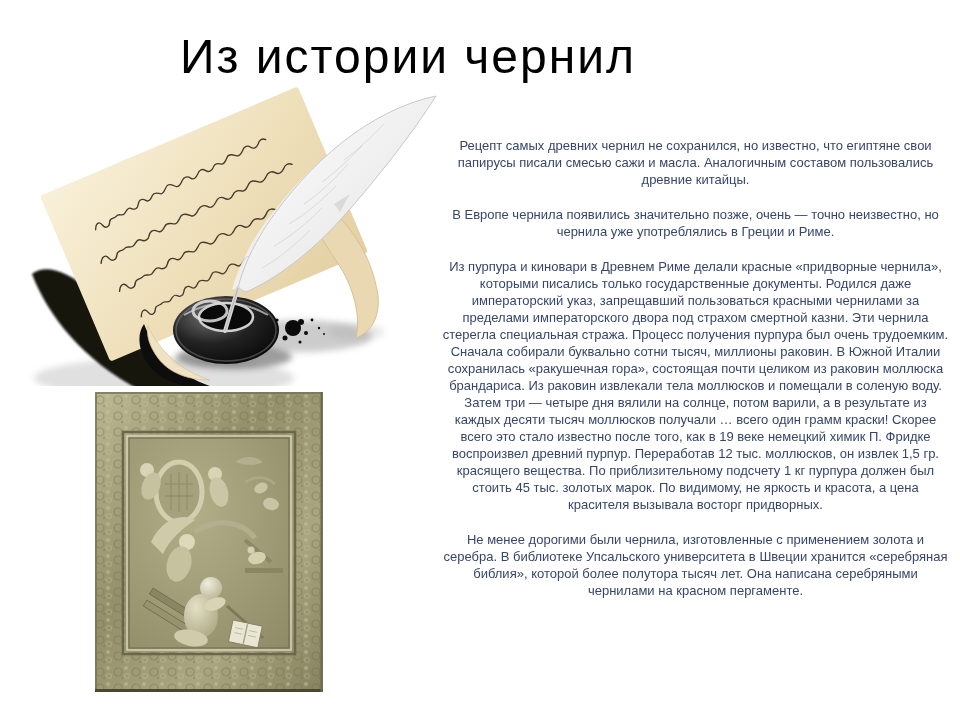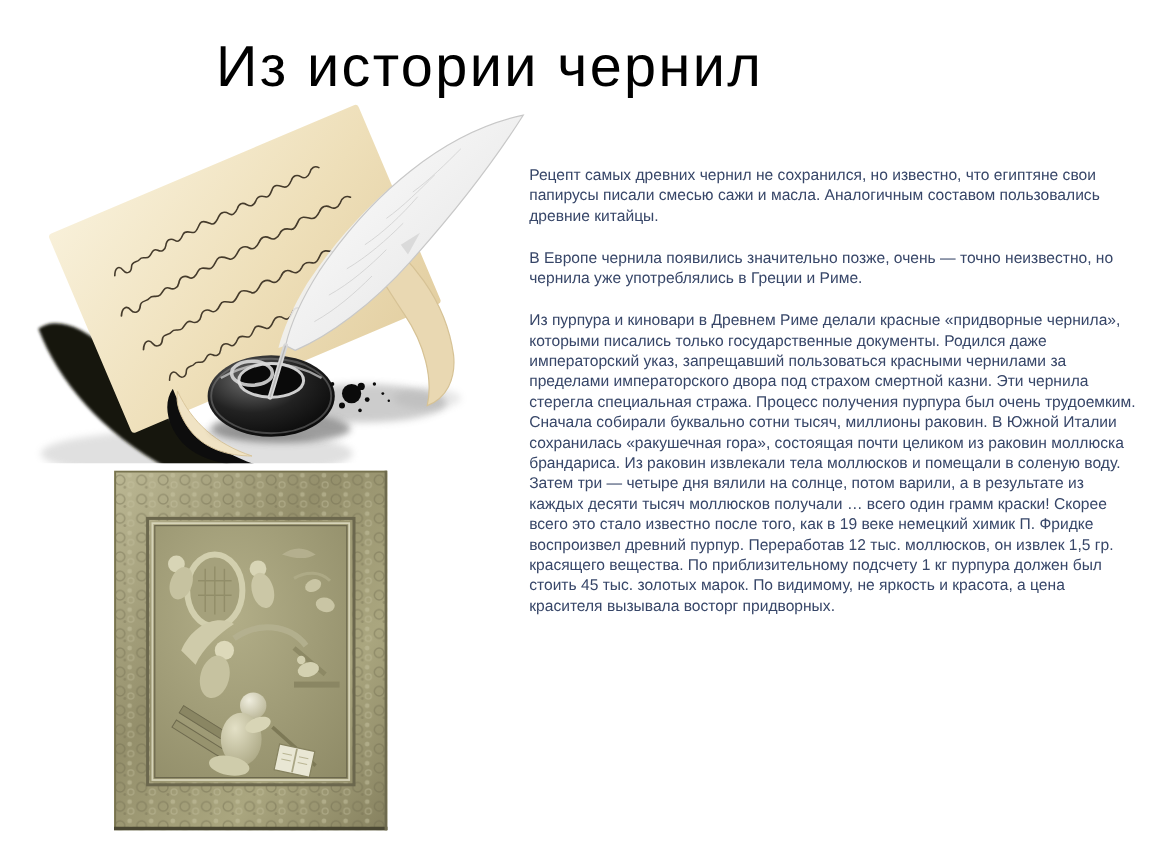--- a/index.html
+++ b/index.html
@@ -7,21 +7,21 @@
     position:relative;width:960px;height:720px;background:#ffffff;overflow:hidden;
     font-family:"Liberation Sans","DejaVu Sans",sans-serif;
   }
   .title{
     position:absolute;top:28px;left:0;width:816px;text-align:center;
     font-size:48px;line-height:1.2;color:#000000;letter-spacing:2px;font-weight:400;
     white-space:nowrap;
   }
   .bodytext{
     position:absolute;left:441px;top:137px;width:509px;
-    font-size:13px;line-height:17px;color:#374668;
+    font-size:13px;line-height:17px;color:#374668;text-align:center;
   }
   .bodytext p{margin:0 0 18px 0;}
   .bodytext p:last-child{margin-bottom:0;}
   .fig-top{position:absolute;left:4px;top:84px;width:442px;height:302px;}
   .fig-bottom{position:absolute;left:95px;top:392px;width:228px;height:300px;}
 </style>
 </head>
 <body>
 
 <div class="slide">
@@ -215,15 +215,16 @@
         </g>
       </g>
       <rect x="34" y="46" width="160" height="210" fill="none" stroke="#6b674d" stroke-width="1"></rect>
     </g>
   </svg>
 
   <div class="bodytext">
     <p>Рецепт самых древних чернил не сохранился, но известно, что египтяне свои папирусы писали смесью сажи и масла. Аналогичным составом пользовались древние китайцы.</p>
     <p>В Европе чернила появились значительно позже, очень — точно неизвестно, но чернила уже употреблялись в Греции и Риме.</p>
     <p>Из пурпура и киновари в Древнем Риме делали красные «придворные чернила», которыми писались только государственные документы. Родился даже императорский указ, запрещавший пользоваться красными чернилами за пределами императорского двора под страхом смертной казни. Эти чернила стерегла специальная стража. Процесс получения пурпура был очень трудоемким. Сначала собирали буквально сотни тысяч, миллионы раковин. В Южной Италии сохранилась «ракушечная гора», состоящая почти целиком из раковин моллюска брандариса. Из раковин извлекали тела моллюсков и помещали в соленую воду. Затем три — четыре дня вялили на солнце, потом варили, а в результате из каждых десяти тысяч моллюсков получали … всего один грамм краски! Скорее всего это стало известно после того, как в 19 веке немецкий химик П. Фридке воспроизвел древний пурпур. Переработав 12 тыс. моллюсков, он извлек 1,5 гр. красящего вещества. По приблизительному подсчету 1 кг пурпура должен был стоить 45 тыс. золотых марок. По видимому, не яркость и красота, а цена красителя вызывала восторг придворных.</p>
+    <p>Не менее дорогими были чернила, изготовленные с применением золота и серебра. В библиотеке Упсальского университета в Швеции хранится «серебряная библия», которой более полутора тысяч лет. Она написана серебряными чернилами на красном пергаменте.</p>
   </div>
 
 </div>
 
 </body></html>

